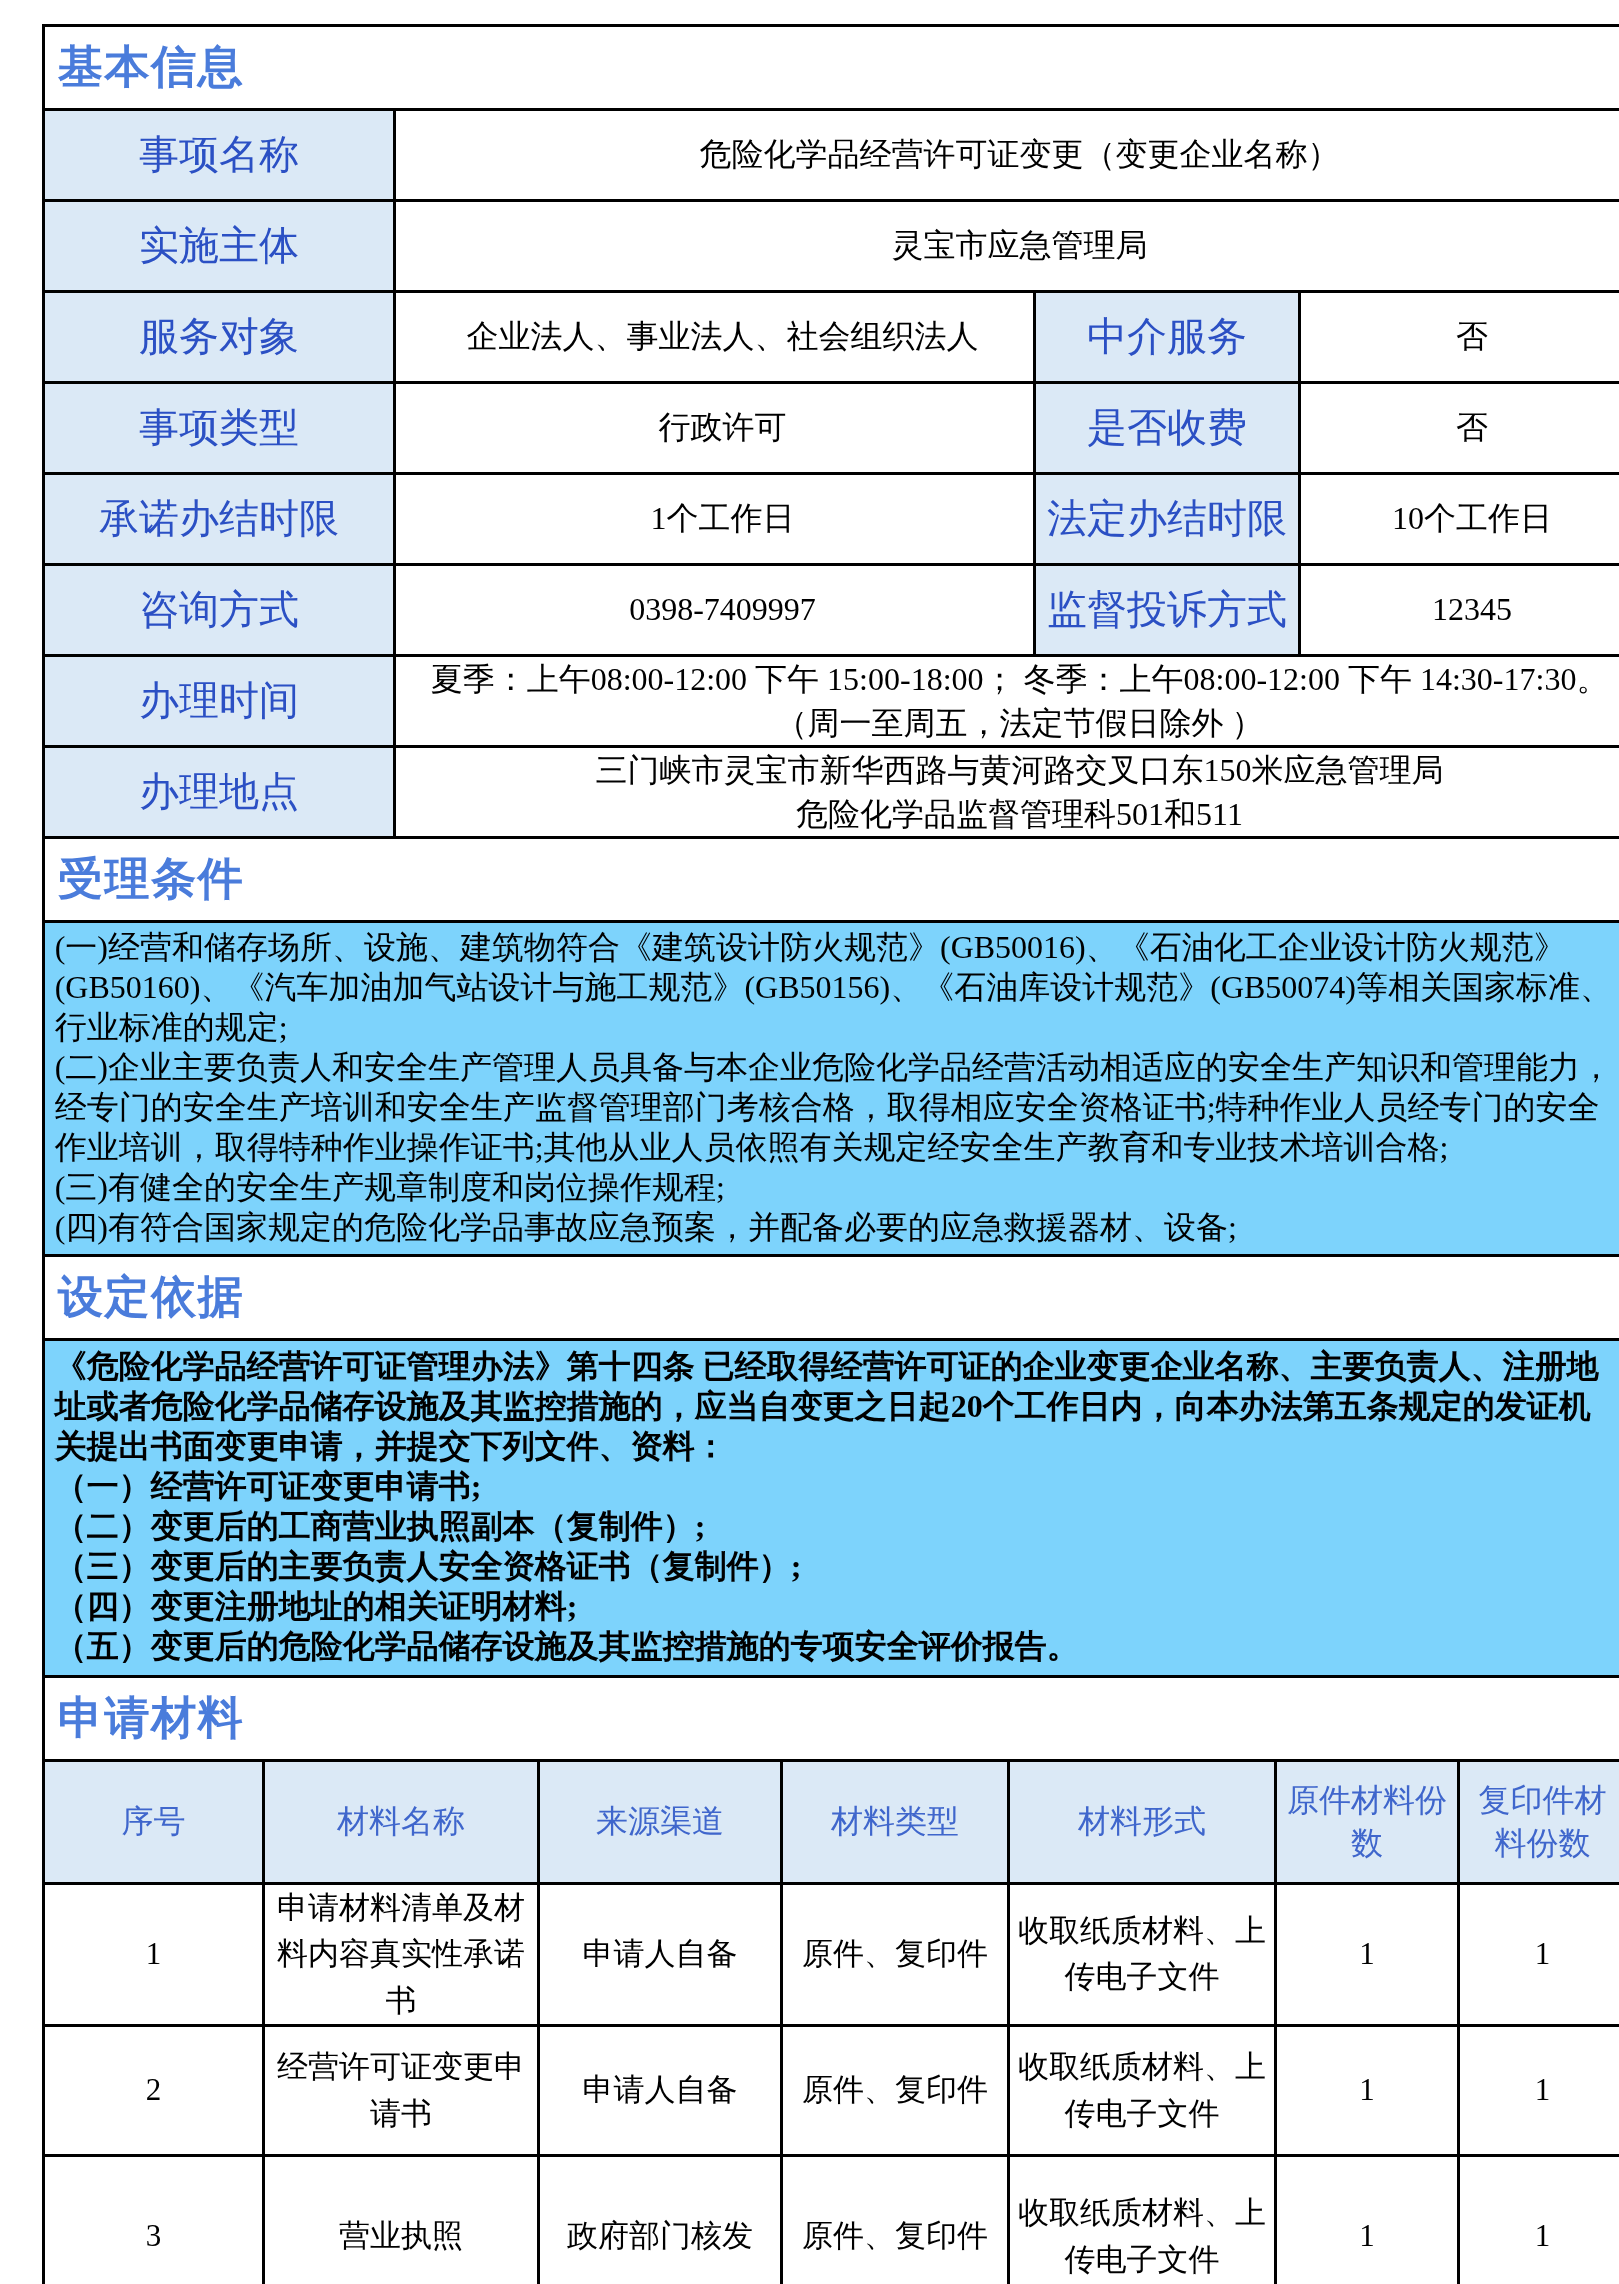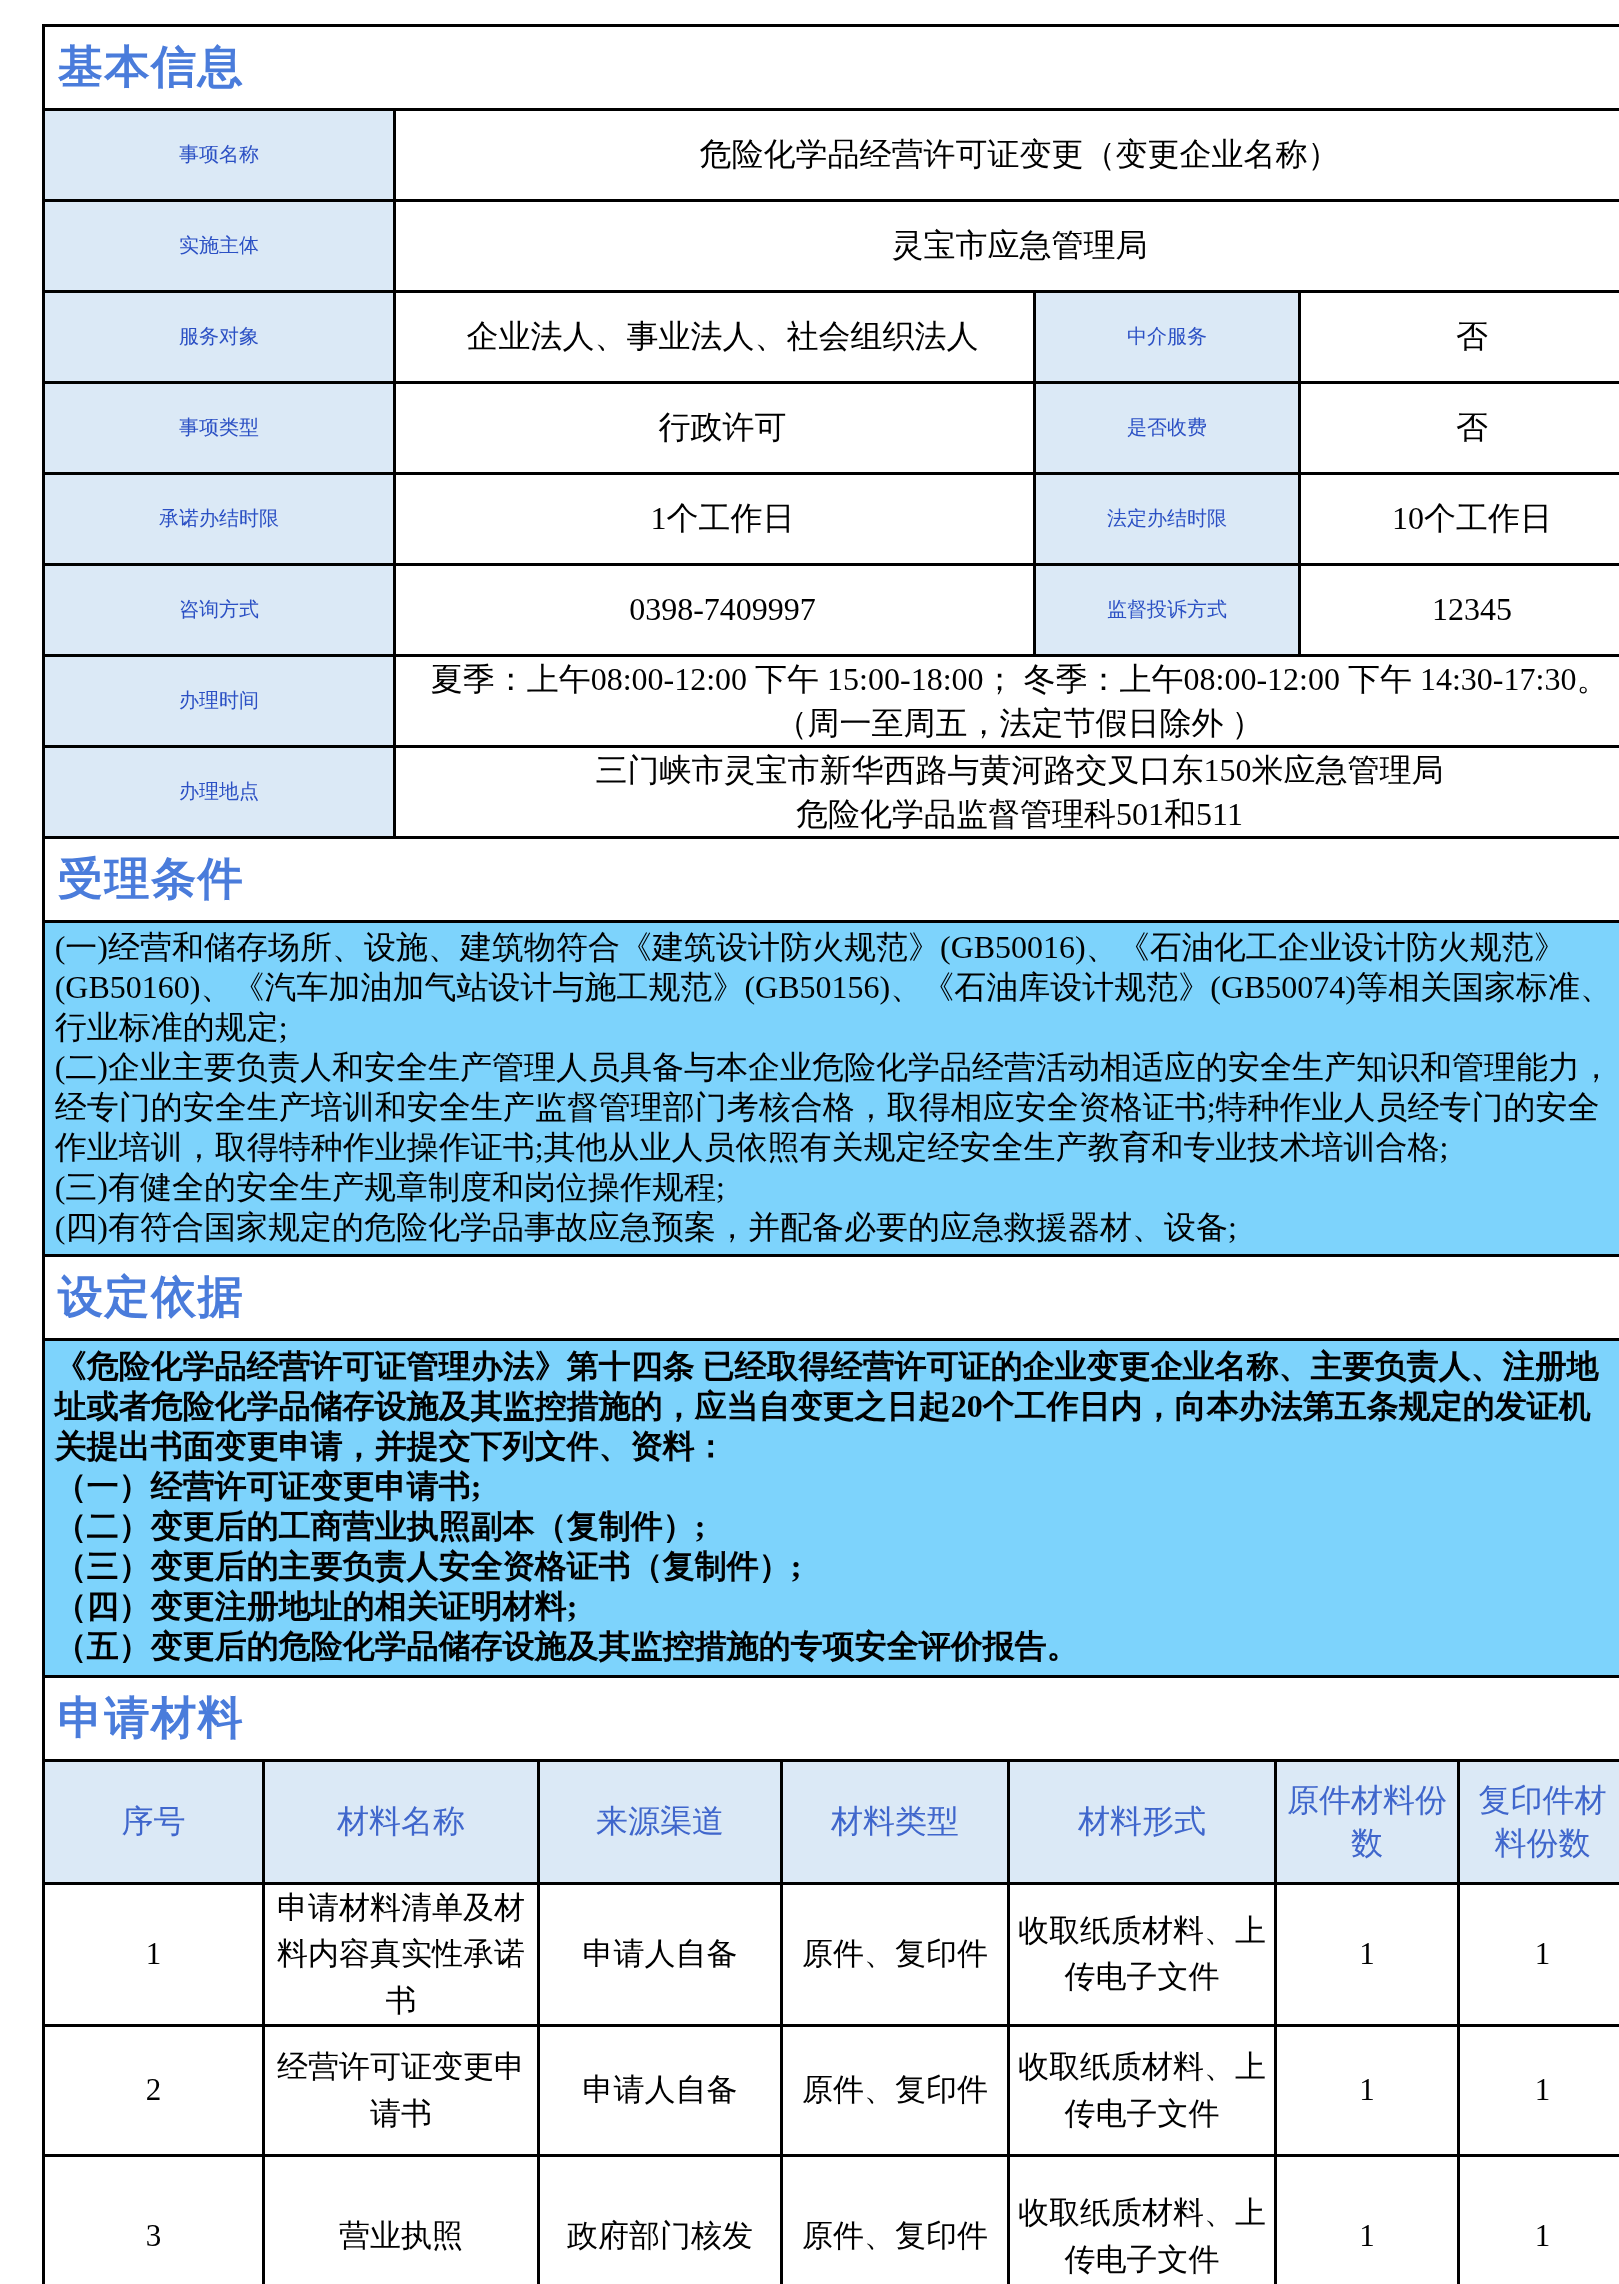--- a/index.html
+++ b/index.html
@@ -36,21 +36,21 @@
     color: var(--heading-color, #4a7cdb);
     padding-left: 13px;
     vertical-align: middle;
     letter-spacing: 1.6px;
   }
   .lab {
     background: var(--label-bg, #dbe9f6);
     color: var(--label-color, #2b50c4);
     text-align: center;
     vertical-align: middle;
-    font-size: 20px;
+    font-size: 40px;
   }
   .val {
     background: #fff;
     text-align: center;
     vertical-align: middle;
     font-size: 32px;
     color: var(--text-color, #000);
     padding-left: 16px;
   }
   .h { height: 91px; }

